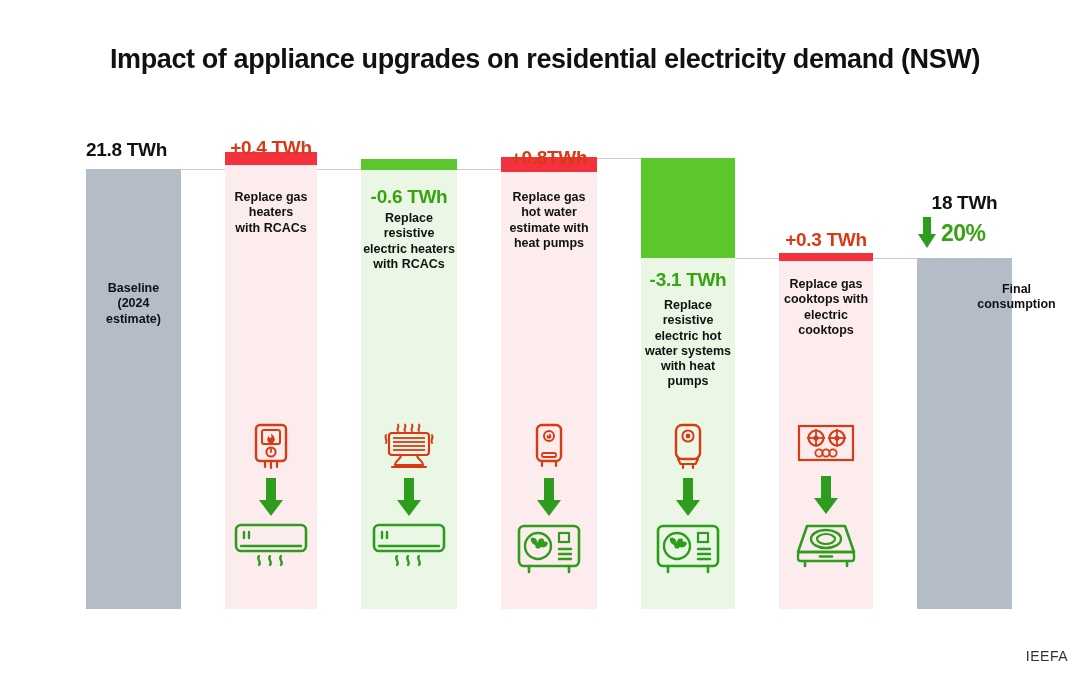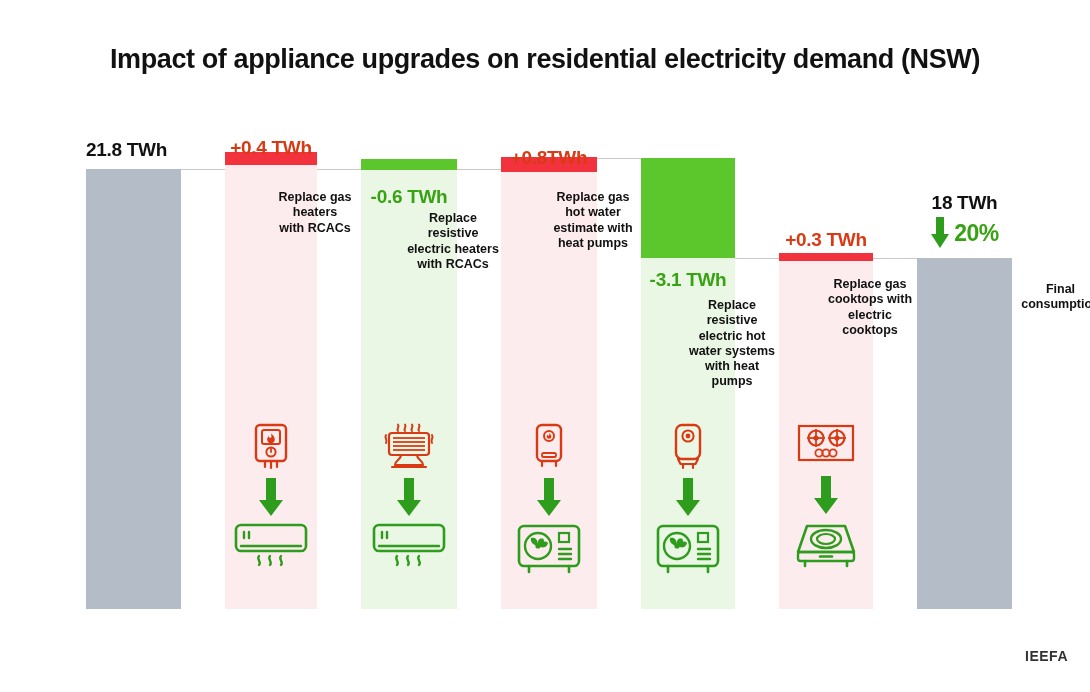--- a/index.html
+++ b/index.html
@@ -85,21 +85,20 @@
     text-align: center;
   }
 
   .col-desc {
     position: absolute;
     font-size: 12.5px;
     font-weight: bold;
     line-height: 1.22;
     text-align: center;
     color: #111111;
-    padding-left: 44px;
   }
 
   .icon-pair {
     position: absolute;
     display: flex;
     flex-direction: column;
     align-items: center;
   }
   .icon-arrow {
     display: block;
@@ -120,41 +119,45 @@
   }
 
   #footer-logo {
     position: absolute;
     right: 22px;
     bottom: 28px;
     font-size: 14px;
     letter-spacing: 0.5px;
     color: #333333;
     font-family: "Liberation Sans", sans-serif;
-    font-weight: bold;
   }
 </style>
 </head>
 <body>
 
 <div id="chart-title">Impact of appliance upgrades on residential electricity demand (NSW)</div>
 
 <div id="plot-area">
 
   <div class="connector" style="left:181px; top:169px; width:44px;"></div>
   <div class="connector" style="left:317px; top:169px; width:44px;"></div>
   <div class="connector" style="left:457px; top:169px; width:44px;"></div>
   <div class="connector" style="left:597px; top:158px; width:44px;"></div>
   <div class="connector" style="left:735px; top:258px; width:44px;"></div>
   <div class="connector" style="left:873px; top:258px; width:44px;"></div>
 
   <div class="column" style="left:86px; top:169px; width:95px; height:440px;">
     <div class="col-body tint-gray" style="left:0; top:0; width:95px; height:440px;"></div>
   </div>
   <div class="value-label dark" style="left:86px; top:139px; width:95px; text-align:left;">21.8 TWh</div>
+  <div class="col-desc" style="left:86px; top:281px; width:95px;">
+    <div>Baseline</div>
+    <div>(2024</div>
+    <div>estimate)</div>
+  </div>
 
   <div class="column" style="left:225px; top:152px; width:92px; height:457px;">
     <div class="col-cap cap-red" style="left:0; top:0; width:92px; height:13px;"></div>
     <div class="col-body tint-red" style="left:0; top:13px; width:92px; height:444px;"></div>
   </div>
   <div class="value-label red" style="left:225px; top:137px; width:92px; text-align:center;">+0.4 TWh</div>
   <div class="col-desc" style="left:225px; top:190px; width:92px;">
     <div>Replace gas</div>
     <div>heaters</div>
     <div>with RCACs</div>
@@ -347,21 +350,21 @@
       <line x1="27" y1="36.5" x2="39" y2="36.5" stroke="#2e9c1c" stroke-width="2.6" stroke-linecap="round"></line>
       <line x1="12" y1="41" x2="12" y2="46" stroke="#2e9c1c" stroke-width="2.6" stroke-linecap="round"></line>
       <line x1="54" y1="41" x2="54" y2="46" stroke="#2e9c1c" stroke-width="2.6" stroke-linecap="round"></line>
     </svg>
   </div>
 
   <div class="column" style="left:917px; top:258px; width:95px; height:351px;">
     <div class="col-body tint-gray" style="left:0; top:0; width:95px; height:351px;"></div>
   </div>
   <div class="value-label dark" style="left:917px; top:192px; width:95px; text-align:center;">18 TWh</div>
-  <div id="final-drop" style="left:917px; top:216px; width:95px; justify-content:center;">
+  <div id="final-drop" style="left:917px; top:216px; width:95px; justify-content:flex-start;">
     <svg width="20" height="34" viewBox="0 0 20 34">
       <path d="M6 1h8v17h5L10 32 1 18h5z" fill="#2e9c1c"></path>
     </svg>
     <span id="final-drop-pct">20%</span>
   </div>
   <div class="col-desc" style="left:964px; top:282px; width:105px;">
     <div>Final</div>
     <div>consumption</div>
   </div>
 

